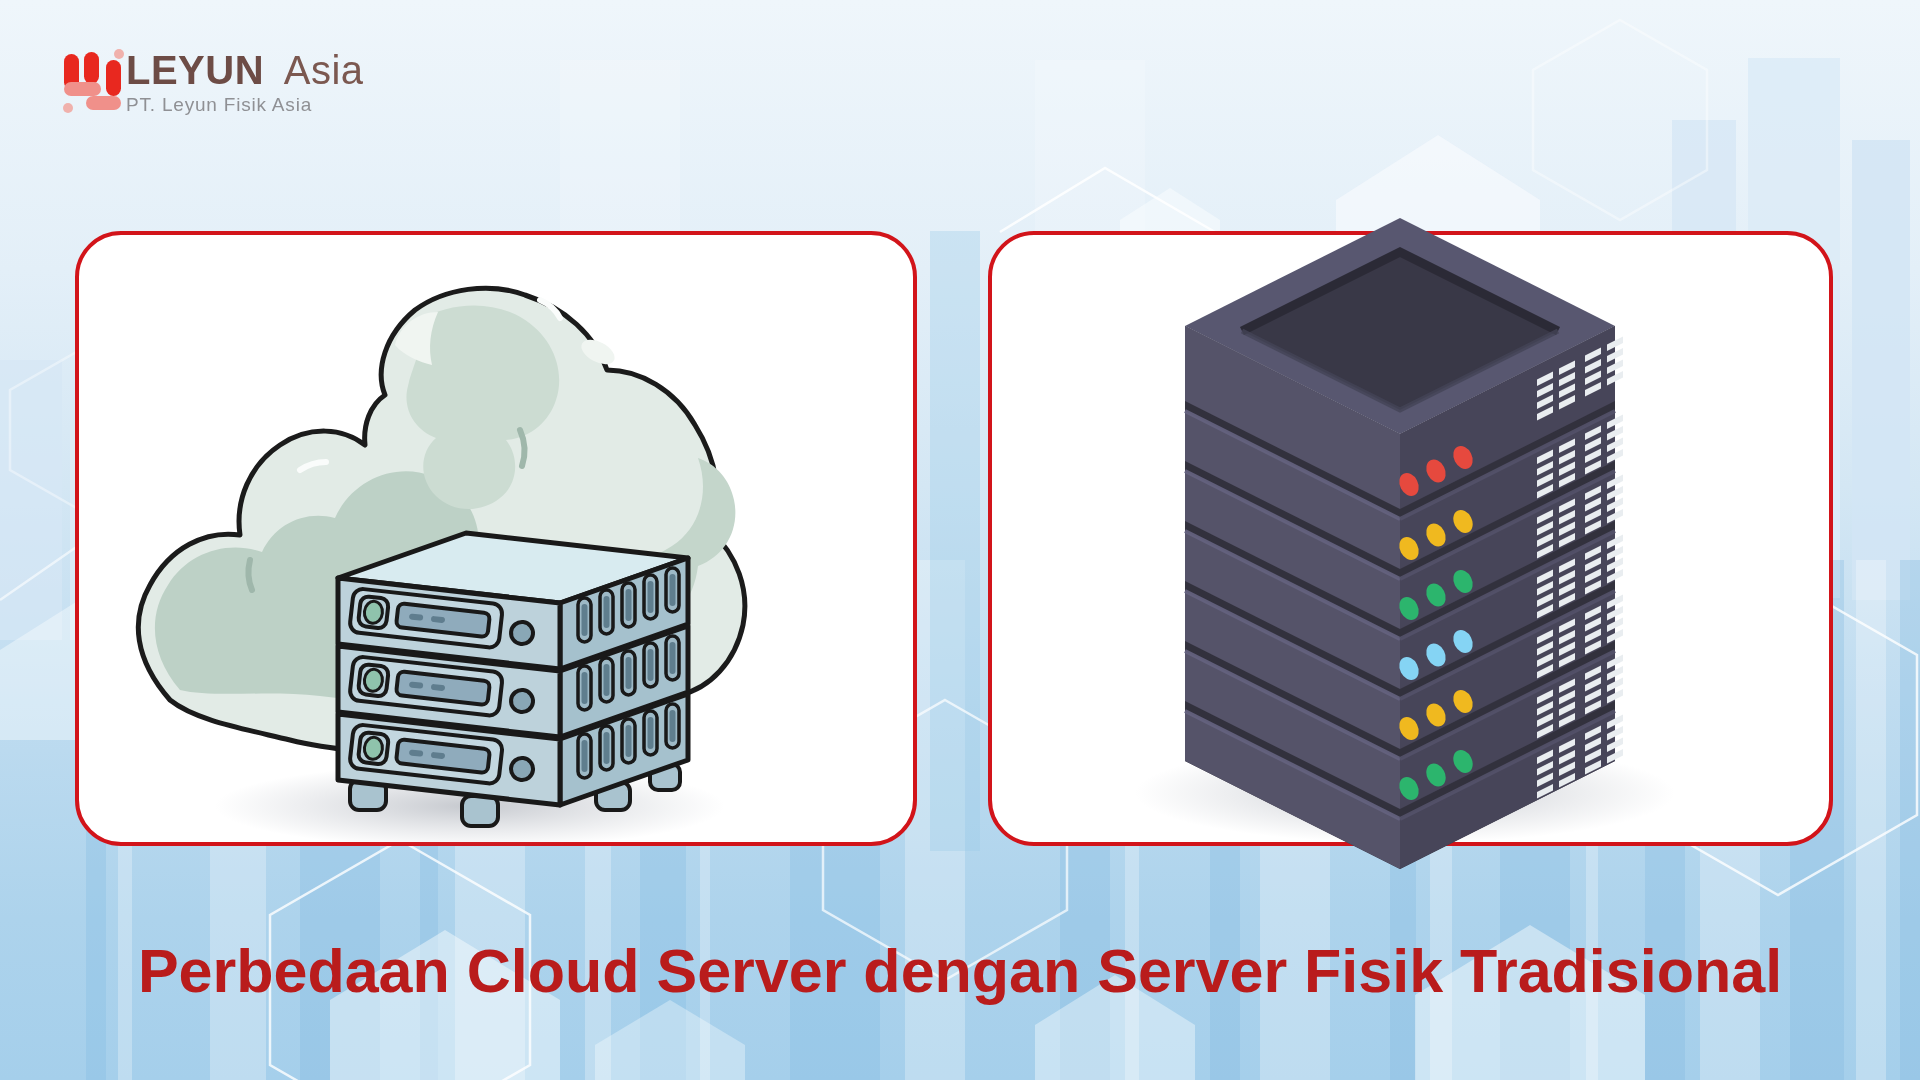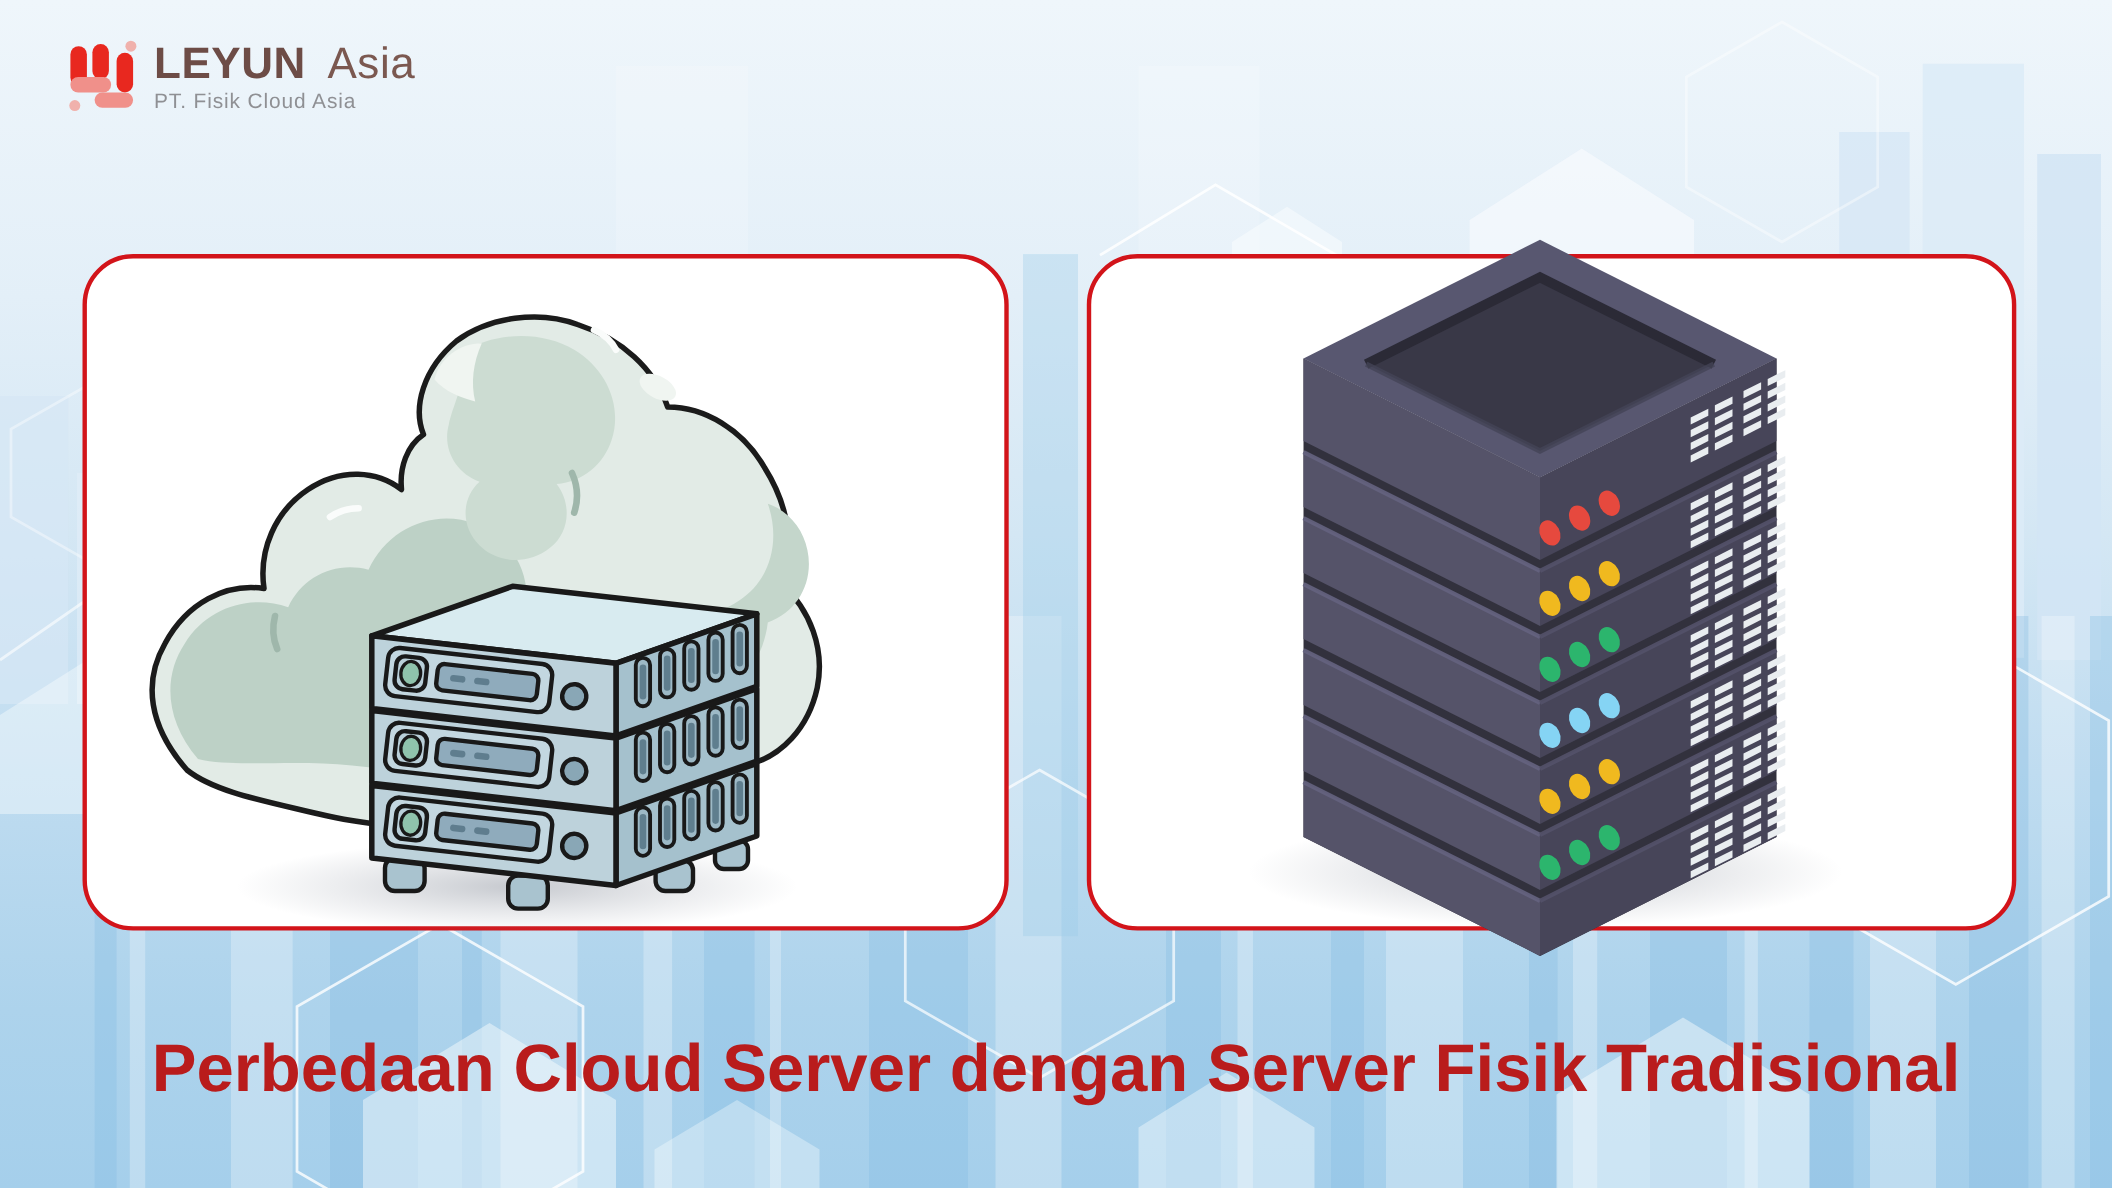--- a/index.html
+++ b/index.html
@@ -1,20 +1,20 @@
 <!DOCTYPE html>
 <html><head>
 <meta charset="utf-8">
 <style>
   html,body{margin:0;padding:0;}
   body{width:1920px;height:1080px;overflow:hidden;font-family:"Liberation Sans",sans-serif;}
   .stage{position:relative;width:1920px;height:1080px;overflow:hidden;}
   .bg{position:absolute;left:0;top:0;width:1920px;height:1080px;}
   
-  .brand{position:absolute;left:60px;top:28px;display:flex;align-items:flex-start;gap:14px;z-index:5;}
+  .brand{position:absolute;left:60px;top:40px;display:flex;align-items:flex-start;z-index:5;}
   .logo{width:66px;height:76px;flex:0 0 auto;}
   .brand-text{padding-top:10px;}
   .brand-line{font-size:40px;line-height:40px;color:#6d4c46;letter-spacing:.5px;}
   .brand-line .bold{font-weight:700;}
   .brand-line .light{font-weight:400;color:#7b5850;margin-left:8px;}
   .brand-sub{font-size:19px;color:#8f9094;letter-spacing:.8px;margin-top:4px;}
   
   .card{position:absolute;top:231px;height:615px;background:#ffffff;border:4px solid #d2141a;
         border-radius:46px;box-sizing:border-box;z-index:2;}
   .card-left{left:75px;width:842px;}
@@ -117,21 +117,21 @@
       <rect x="4" y="42" width="37" height="14" rx="7" fill="#f0908a"></rect>
       <rect x="26" y="56" width="35" height="14" rx="7" fill="#f0908a"></rect>
       <circle cx="59" cy="14" r="5" fill="#f0b1ac"></circle>
       <circle cx="8" cy="68" r="5" fill="#f0b1ac"></circle>
     </svg>
     <div class="brand-text">
       <div class="brand-line">
         <span class="bold">LEYUN</span>
         <span class="light">Asia</span>
       </div>
-      <div class="brand-sub">PT. Fisik Cloud Asia</div>
+      <div class="brand-sub">PT. Leyun Fisik Asia</div>
     </div>
   </header>
 
   <div class="card card-left"></div>
   <div class="card card-right"></div>
 
   <svg class="art" viewBox="0 0 1920 1080" aria-hidden="true">
     <defs>
       <radialGradient id="gShadow" cx="0.5" cy="0.5" r="0.5">
         <stop offset="0" stop-color="#8d939e" stop-opacity="0.5"></stop>

